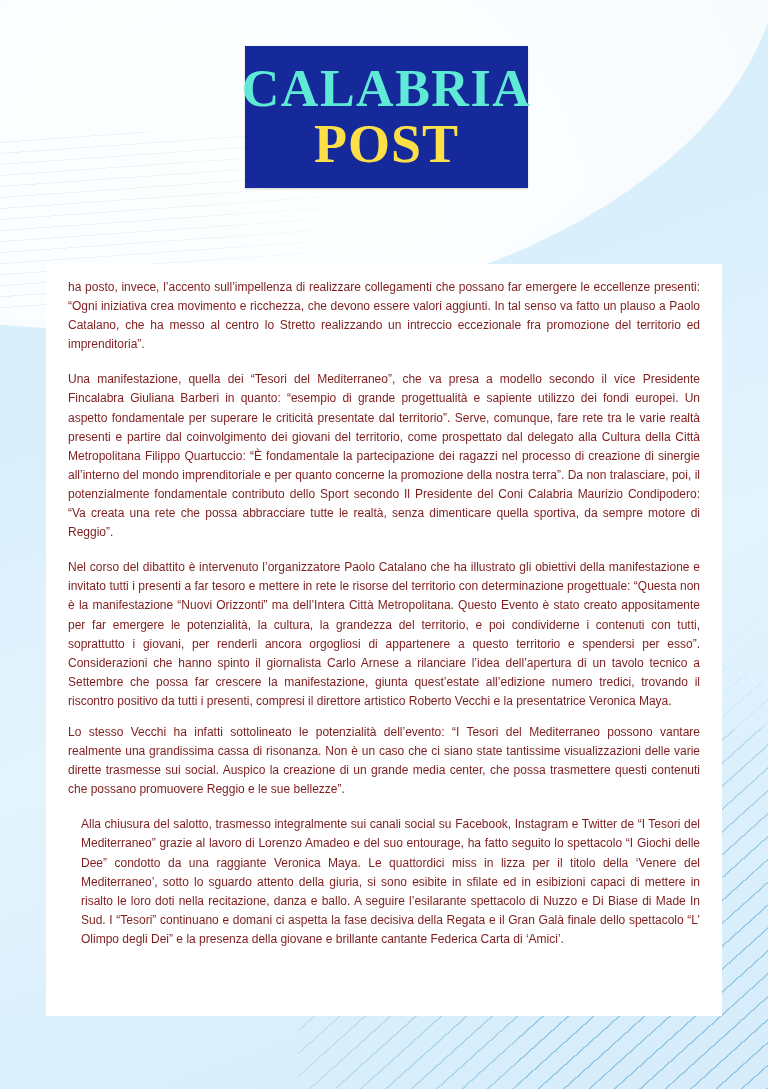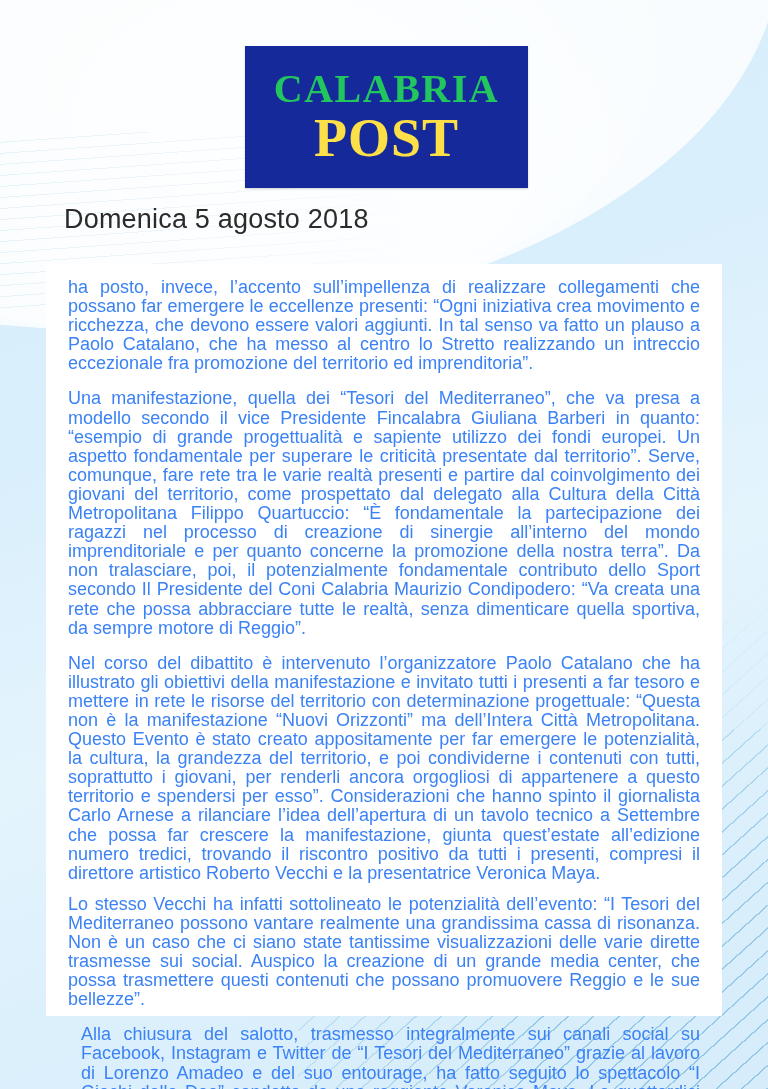--- a/index.html
+++ b/index.html
@@ -109,24 +109,24 @@
     background: #16299b;
     display: flex;
     flex-direction: column;
     align-items: center;
     justify-content: center;
     box-shadow: 0 1px 2px rgba(0,0,0,0.18);
   }
   .logo-top {
     font-family: "Liberation Serif", serif;
     font-weight: bold;
-    font-size: 40px;
+    font-size: 52px;
     letter-spacing: 1.5px;
     line-height: 1;
-    color: #22c55e;
+    color: #5eead4;
     margin-bottom: 2px;
     text-align: center;
   }
   .logo-bottom {
     font-family: "Liberation Serif", serif;
     font-weight: bold;
     font-size: 54px;
     letter-spacing: 1px;
     line-height: 1;
     color: #fde047;
@@ -155,23 +155,23 @@
 
   .article {
     position: absolute;
     left: 22px;
     top: 14px;
     width: 632px;
   }
 
   .article p {
     margin: 0 0 16px 0;
-    font-size: 18px;
+    font-size: 12px;
     line-height: 19.1px;
-    color: #3b82f6;
+    color: #7f1d1d;
     text-align: justify;
     text-justify: inter-word;
     hyphens: none;
   }
   .article p:last-child { margin-bottom: 0; margin-left: 13px; }
   .article p.tight { margin-bottom: 12px; }
 </style>
 </head>
 <body>
 
@@ -182,21 +182,20 @@
   <div class="bg-ellipse2"></div>
   <div class="bg-hlines"></div>
   <div class="bg-diagonals"></div>
   <div class="bg-diagonals2"></div>
 
   <div class="logo">
     <div class="logo-top">CALABRIA</div>
     <div class="logo-bottom">POST</div>
   </div>
 
-  <div class="date-line">Domenica 5 agosto 2018</div>
 
   <div class="sheet">
     <div class="article">
       <p>ha posto, invece, l’accento sull’impellenza di realizzare collegamenti che possano far emergere le eccellenze presenti: “Ogni iniziativa crea movimento e ricchezza, che devono essere valori aggiunti. In tal senso va fatto un plauso a Paolo Catalano, che ha messo al centro lo Stretto realizzando un intreccio eccezionale fra promozione del territorio ed imprenditoria”.</p>
       <p>Una manifestazione, quella dei “Tesori del Mediterraneo”, che va presa a modello secondo il vice Presidente Fincalabra Giuliana Barberi in quanto: “esempio di grande progettualità e sapiente utilizzo dei fondi europei. Un aspetto fondamentale per superare le criticità presentate dal territorio”. Serve, comunque, fare rete tra le varie realtà presenti e partire dal coinvolgimento dei giovani del territorio, come prospettato dal delegato alla Cultura della Città Metropolitana Filippo Quartuccio: “È fondamentale la partecipazione dei ragazzi nel processo di creazione di sinergie all’interno del mondo imprenditoriale e per quanto concerne la promozione della nostra terra”. Da non tralasciare, poi, il potenzialmente fondamentale contributo dello Sport secondo Il Presidente del Coni Calabria Maurizio Condipodero: “Va creata una rete che possa abbracciare tutte le realtà, senza dimenticare quella sportiva, da sempre motore di Reggio”.</p>
       <p class="tight">Nel corso del dibattito è intervenuto l’organizzatore Paolo Catalano che ha illustrato gli obiettivi della manifestazione e invitato tutti i presenti a far tesoro e mettere in rete le risorse del territorio con determinazione progettuale: “Questa non è la manifestazione “Nuovi Orizzonti” ma dell’Intera Città Metropolitana. Questo Evento è stato creato appositamente per far emergere le potenzialità, la cultura, la grandezza del territorio, e poi condividerne i contenuti con tutti, soprattutto i giovani, per renderli ancora orgogliosi di appartenere a questo territorio e spendersi per esso”. Considerazioni che hanno spinto il giornalista Carlo Arnese a rilanciare l’idea dell’apertura di un tavolo tecnico a Settembre che possa far crescere la manifestazione, giunta quest’estate all’edizione numero tredici, trovando il riscontro positivo da tutti i presenti, compresi il direttore artistico Roberto Vecchi e la presentatrice Veronica Maya.</p>
       <p>Lo stesso Vecchi ha infatti sottolineato le potenzialità dell’evento: “I Tesori del Mediterraneo possono vantare realmente una grandissima cassa di risonanza. Non è un caso che ci siano state tantissime visualizzazioni delle varie dirette trasmesse sui social. Auspico la creazione di un grande media center, che possa trasmettere questi contenuti che possano promuovere Reggio e le sue bellezze”.</p>
       <p>Alla chiusura del salotto, trasmesso integralmente sui canali social su Facebook, Instagram e Twitter de “I Tesori del Mediterraneo” grazie al lavoro di Lorenzo Amadeo e del suo entourage, ha fatto seguito lo spettacolo “I Giochi delle Dee” condotto da una raggiante Veronica Maya. Le quattordici miss in lizza per il titolo della ‘Venere del Mediterraneo’, sotto lo sguardo attento della giuria, si sono esibite in sfilate ed in esibizioni capaci di mettere in risalto le loro doti nella recitazione, danza e ballo. A seguire l’esilarante spettacolo di Nuzzo e Di Biase di Made In Sud. I “Tesori” continuano e domani ci aspetta la fase decisiva della Regata e il Gran Galà finale dello spettacolo “L’ Olimpo degli Dei” e la presenza della giovane e brillante cantante Federica Carta di ‘Amici’.</p>
     </div>
   </div>

